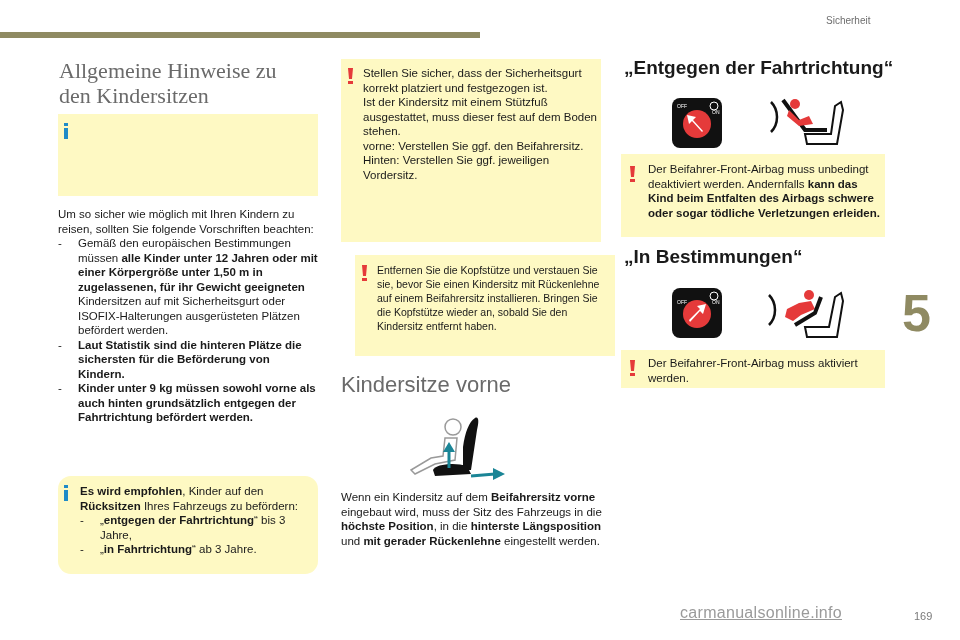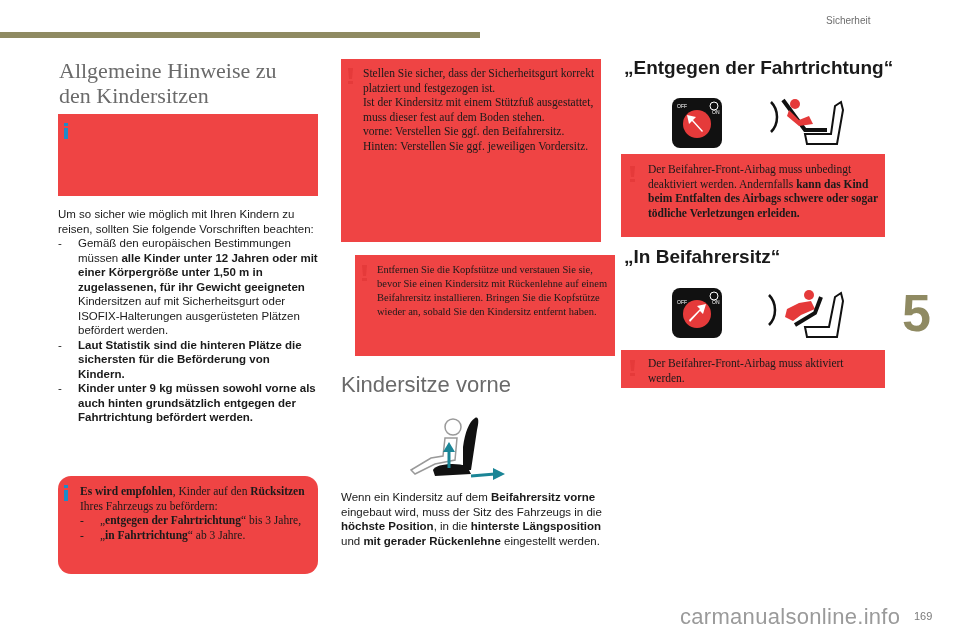--- a/index.html
+++ b/index.html
@@ -3,35 +3,35 @@
 <meta charset="utf-8">
 <style>
   html, body { margin:0; padding:0; }
   body { width:960px; height:640px; background:#fff; position:relative; overflow:hidden;
          font-family:"Liberation Sans", sans-serif; color:#1a1a1a; }
   .topbar { position:absolute; left:0; top:32px; width:480px; height:6px; background:#8f8a62; }
   .section-label { position:absolute; left:826px; top:15px; font-size:10px; color:#6e6e6e; }
   .chapter-num { position:absolute; left:902px; top:283px; font-size:52px; font-weight:bold; color:#8f8a62; }
   .h1 { position:absolute; font-size:22px; color:#6a6a6a; font-weight:normal; line-height:25px; margin:0; }
   .h2 { position:absolute; font-size:19px; color:#1a1a1a; font-weight:bold; margin:0; }
-  .box { position:absolute; background:#ef4444; font-size:11.5px; line-height:14.5px; color:#1a1a1a; box-sizing:border-box;font-family:Liberation Serif, serif; }
+  .box { position:absolute; background:#fef9c3; font-size:11.5px; line-height:14.5px; color:#1a1a1a; box-sizing:border-box; }
   .box .txt { position:absolute; }
   .info-icon { position:absolute; width:4px; }
   .info-icon .dot { width:4px; height:3px; background:#1f8bc7; }
   .info-icon .bar { width:4px; height:11px; background:#1f8bc7; margin-top:2px; }
   .warn-icon { position:absolute; width:5px; }
   .warn-icon .bar { width:5px; height:11px; background:#e53a3a; clip-path:polygon(0 0,100% 0,80% 100%,20% 100%); }
   .warn-icon .dot { width:5px; height:3px; background:#e53a3a; margin-top:2px; }
   .para { position:absolute; font-size:11.5px; line-height:14.5px; color:#1a1a1a; }
   .li { position:relative; padding-left:20px; }
   .li .dash { position:absolute; left:0; top:0; }
   b { font-weight:bold; }
   .small { font-size:10.5px; line-height:14px; }
   .page-num { position:absolute; left:914px; top:610px; font-size:11px; color:#7a7a7a; }
-  .watermark { position:absolute; left:680px; top:604px; font-size:22px; color:#9a9a9a; letter-spacing:0.3px; }
+  .watermark { position:absolute; left:680px; top:604px; font-size:16px; color:#9a9a9a; letter-spacing:0.3px;text-decoration:underline; }
   .icon-box { position:absolute; }
 </style>
 </head>
 <body>
 
 <div class="topbar"></div>
 <div class="section-label">Sicherheit</div>
 <div class="chapter-num">5</div>
 
 <h1 class="h1" style="left:59px;top:58px;font-family:Liberation Serif, serif;">
@@ -145,21 +145,21 @@
 <div class="box" style="left:621px;top:154px;width:264px;height:83px;">
   <div class="warn-icon" style="left:9px;top:12px;">
       <div class="bar"></div>
       <div class="dot"></div>
     </div>
   <div class="txt" style="left:27px;top:8px;width:234px;">
     <span>Der Beifahrer-Front-Airbag muss unbedingt deaktiviert werden. Andernfalls </span><b>kann das Kind beim Entfalten des Airbags schwere oder sogar tödliche Verletzungen erleiden.</b>
   </div>
 </div>
 
-<h2 class="h2" style="left:624px;top:246px;">„In Beifahrersitz“</h2>
+<h2 class="h2" style="left:624px;top:246px;">„In Bestimmungen“</h2>
 
 <div class="icon-box" style="left:672px;top:288px;width:50px;height:50px;">
   <svg width="50" height="50" viewBox="0 0 50 50">
     <rect x="0" y="0" width="50" height="50" rx="8" fill="#111"></rect>
     <circle cx="25" cy="26" r="14" fill="#e53a3a"></circle>
     <path d="M18 34 L28 23 L31 26 L34 16 L25 18 L28 21 L17 32 Z" fill="#fff"></path>
     <text x="5" y="16" font-size="5" fill="#fff" font-family="Liberation Sans, sans-serif">OFF</text>
     <text x="40" y="16" font-size="5" fill="#fff" font-family="Liberation Sans, sans-serif">ON</text>
     <circle cx="42" cy="8" r="4" fill="none" stroke="#fff" stroke-width="1"></circle>
   </svg>

